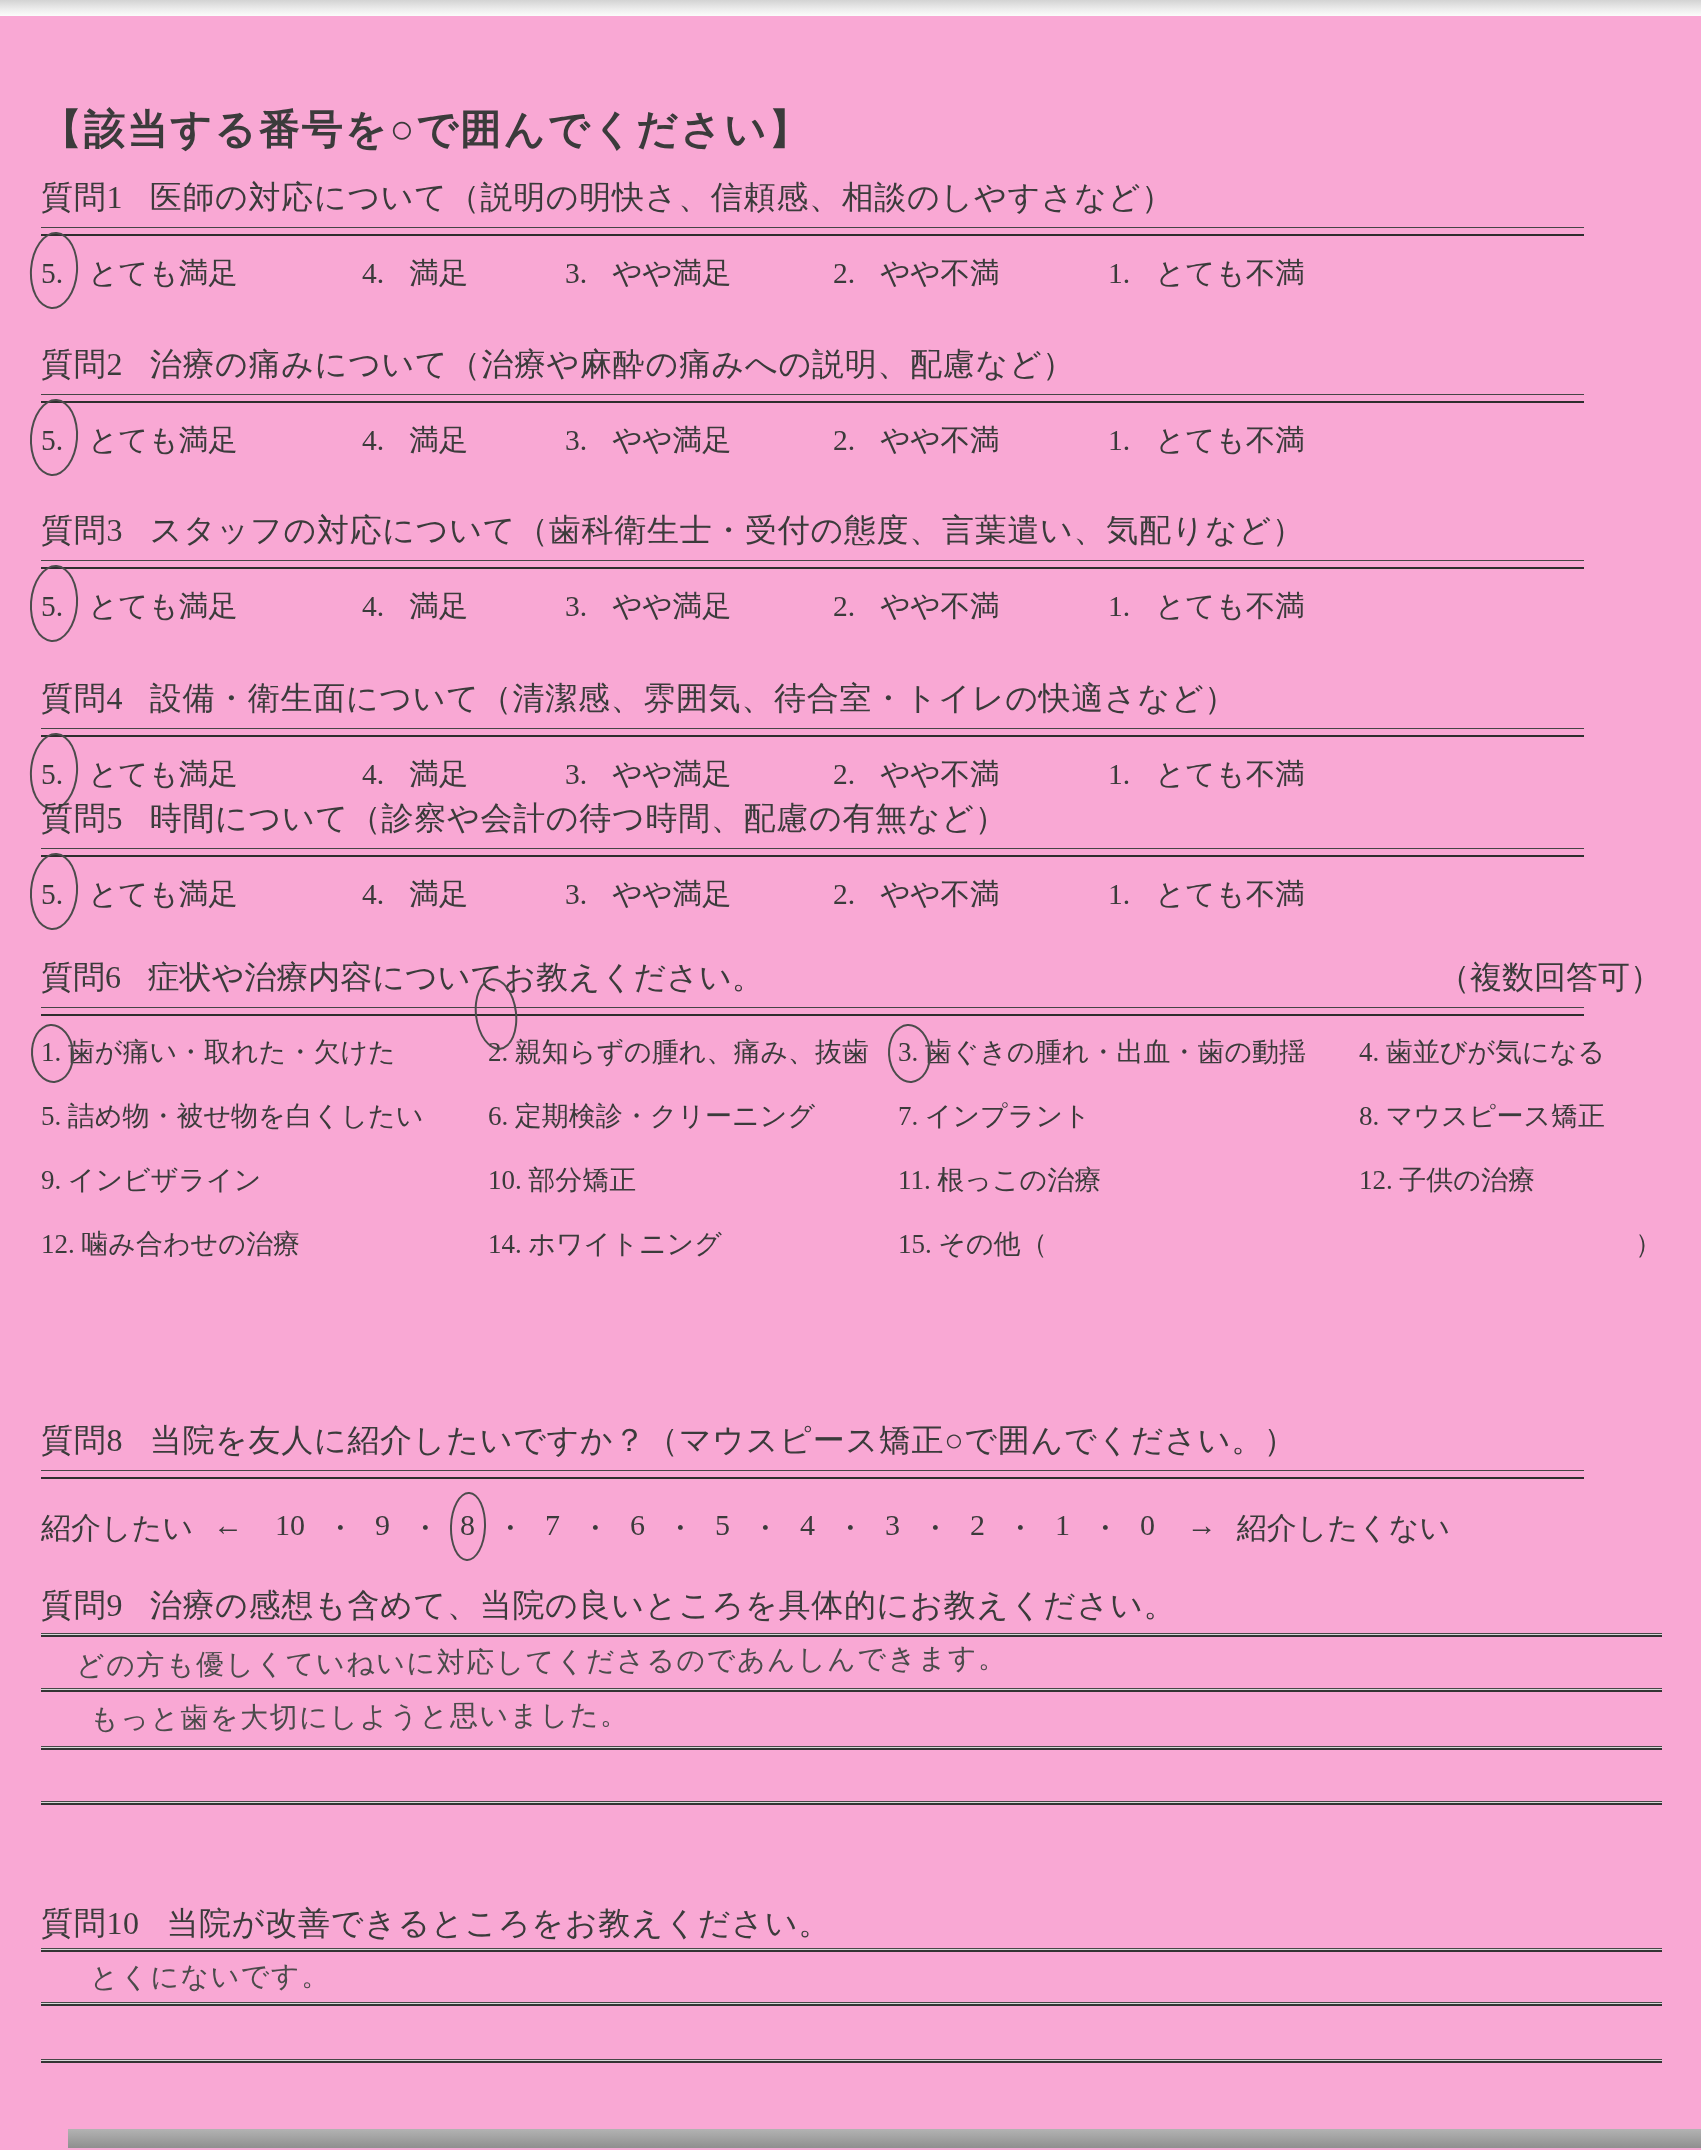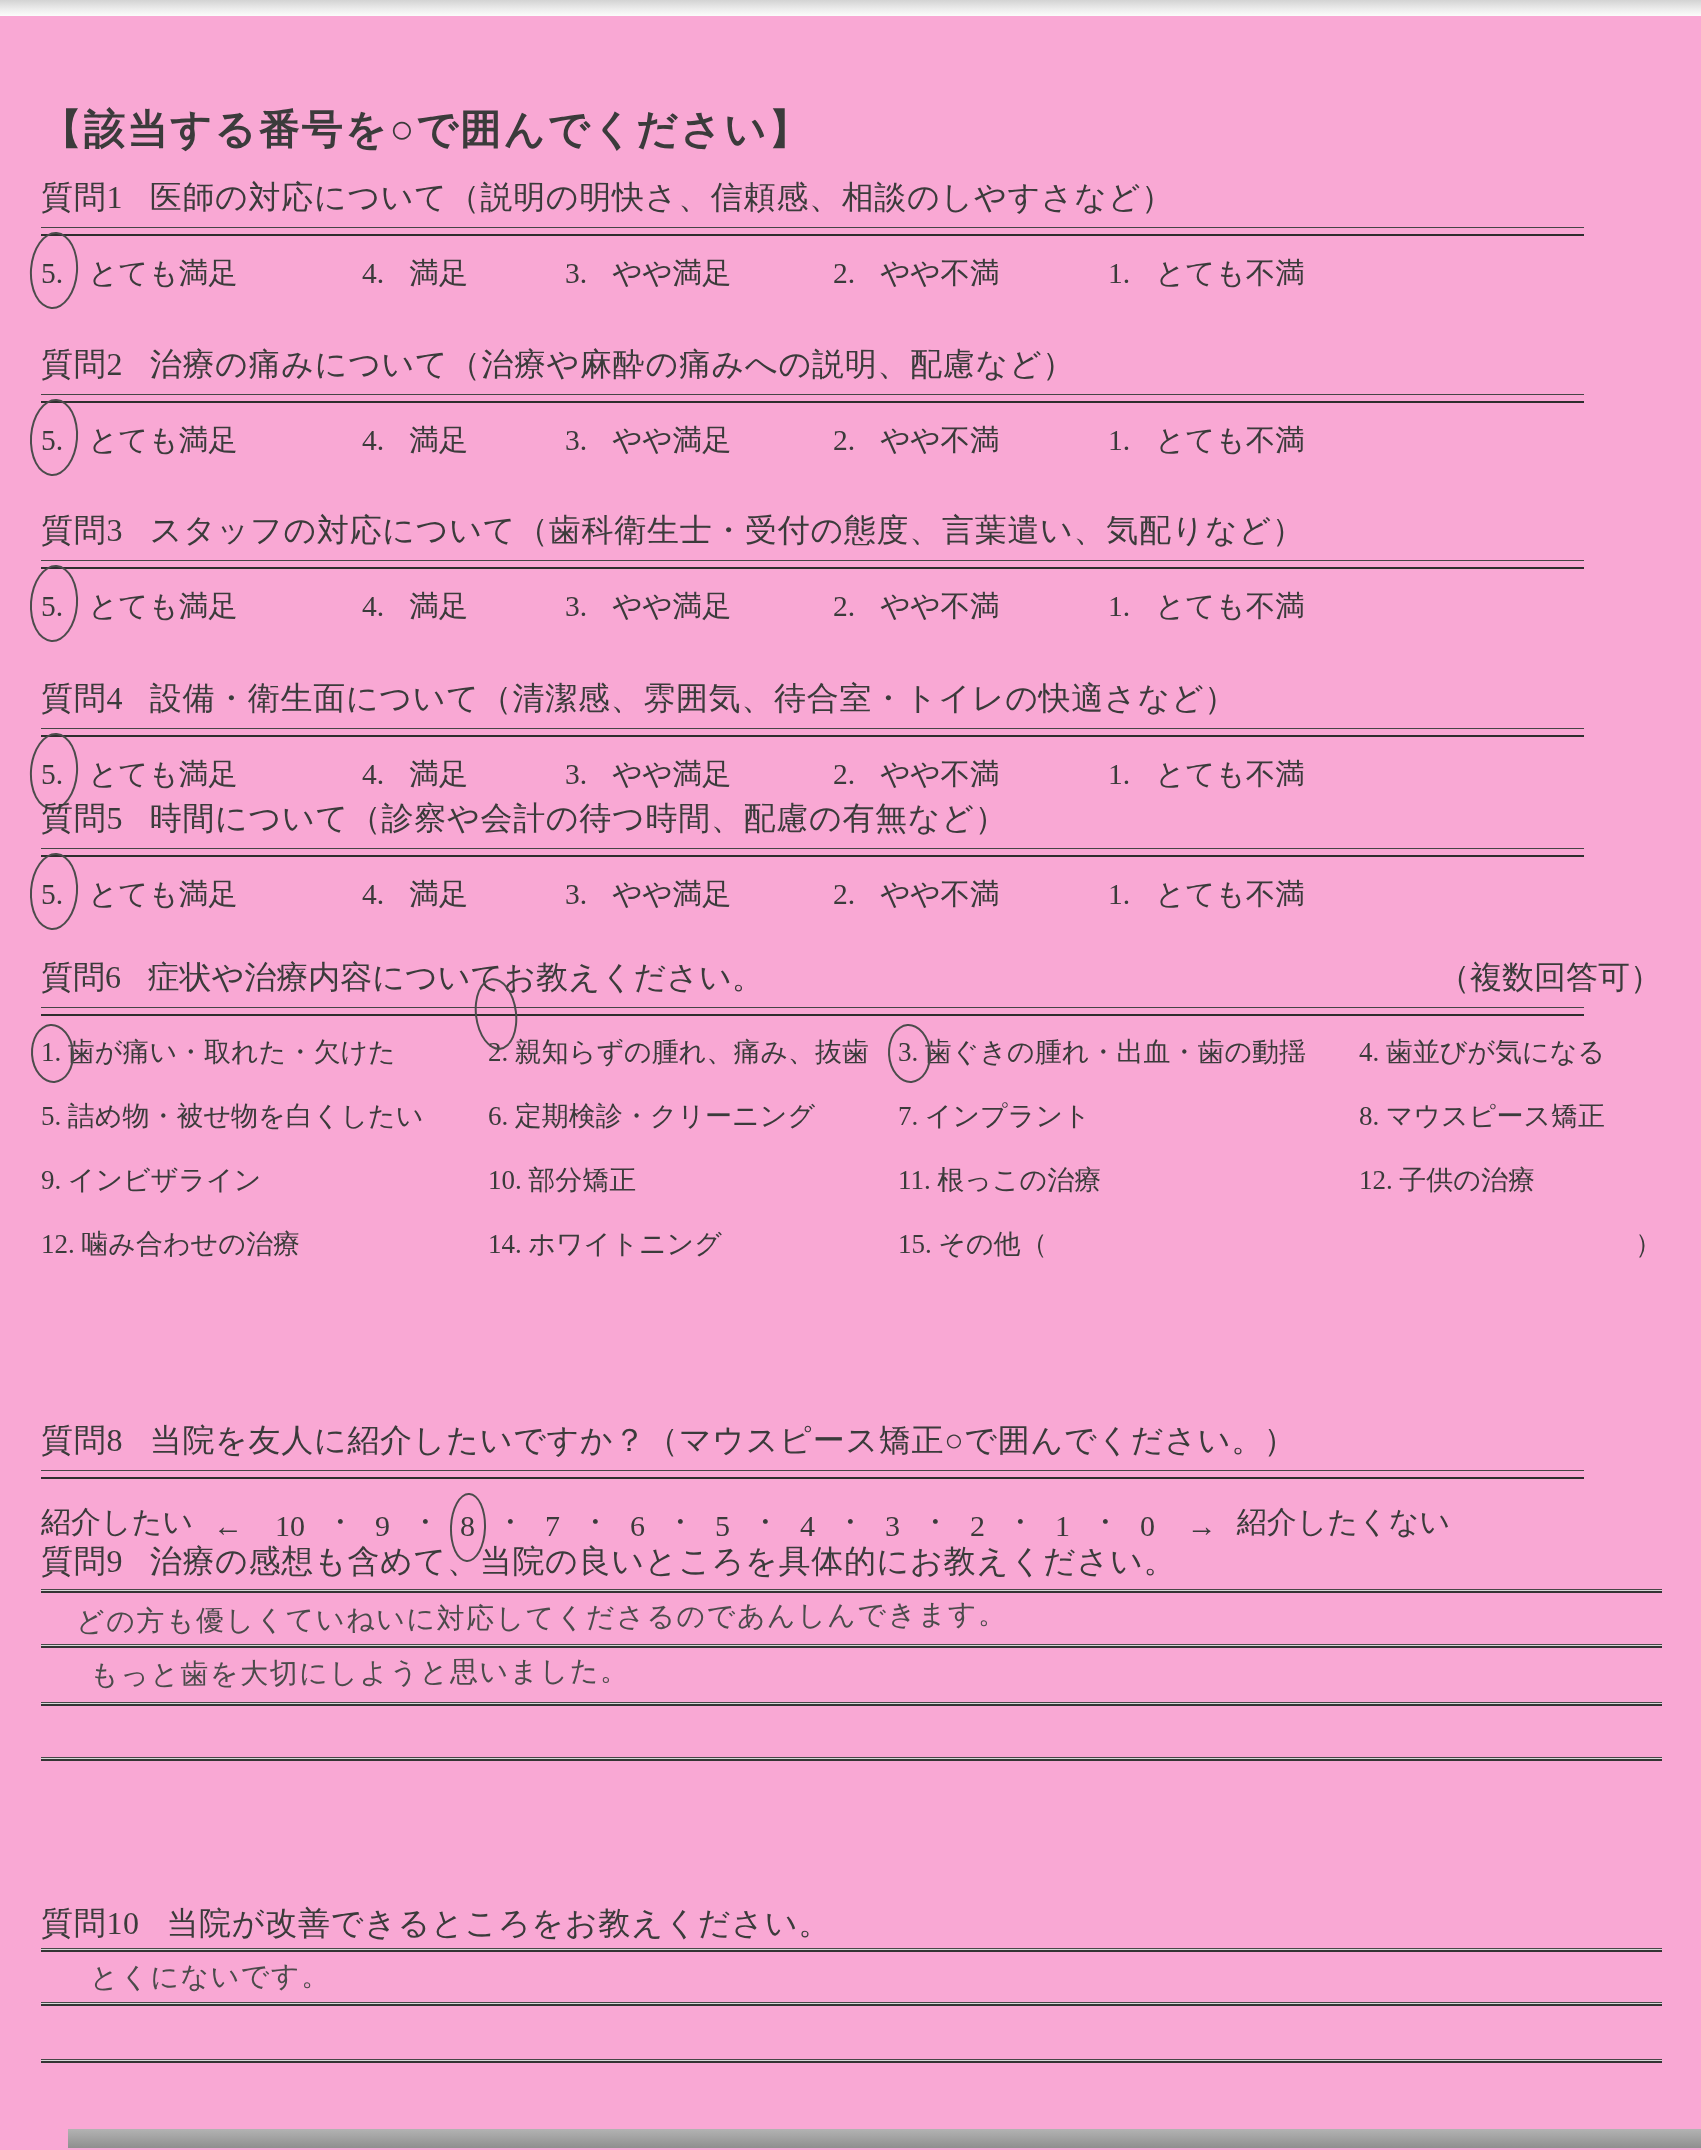--- a/index.html
+++ b/index.html
@@ -56,21 +56,21 @@
     position:absolute; left:434px; top:22px; width:38px; height:68px;
     border:2.2px solid #4c4c4c; border-radius:50%; transform:rotate(-7deg);
   }
   
   .q7-row { position:relative; margin-top:13.3px; height:46px; font-size:29.5px; }
   .q7-name { position:absolute; left:0; }
   .q7-msg { position:absolute; left:334px; }
   .q7-close { position:absolute; right:0; }
   
   .q8-row {
-    margin-top:23px; display:flex; align-items:flex-end; gap:20px;
+    margin-top:29px; display:flex; align-items:flex-start; gap:20px;
     font-size:30px; white-space:nowrap;
   }
   .q8-row .arrow-l { margin-right:11.8px; }
   .q8-row .arrow-r { margin-left:11.8px; }
   
   .wline {
     position:absolute; left:0; width:1621px; height:3.7px;
     background:linear-gradient(180deg,#474747 0,#474747 1.5px,#d8d8d8 1.5px,#d8d8d8 2.2px,#343434 2.2px,#343434 3.7px);
   }
   .hand {
@@ -215,21 +215,21 @@
       <span>2</span>
       <span>・</span>
       <span>1</span>
       <span>・</span>
       <span>0</span>
       <span class="arrow-r">→</span>
       <span>紹介したくない</span>
     </div>
   </section>
 
-  <section class="q" style="top:1540px; height:229px">
+  <section class="q" style="top:1584px; height:229px">
     <div class="q-header">
       <span class="q-label">質問9</span><span>治療の感想も含めて、当院の良いところを具体的にお教えください。</span>
     </div>
     <div class="wline" style="top:49px"></div>
     <div class="hand" style="top:59px; left:35px">どの方も優しくていねいに対応してくださるのであんしんできます。</div>
     <div class="wline" style="top:104px"></div>
     <div class="hand" style="top:114px; left:49px">もっと歯を大切にしようと思いました。</div>
     <div class="wline" style="top:162px"></div>
     <div class="wline" style="top:217px"></div>
   </section>

